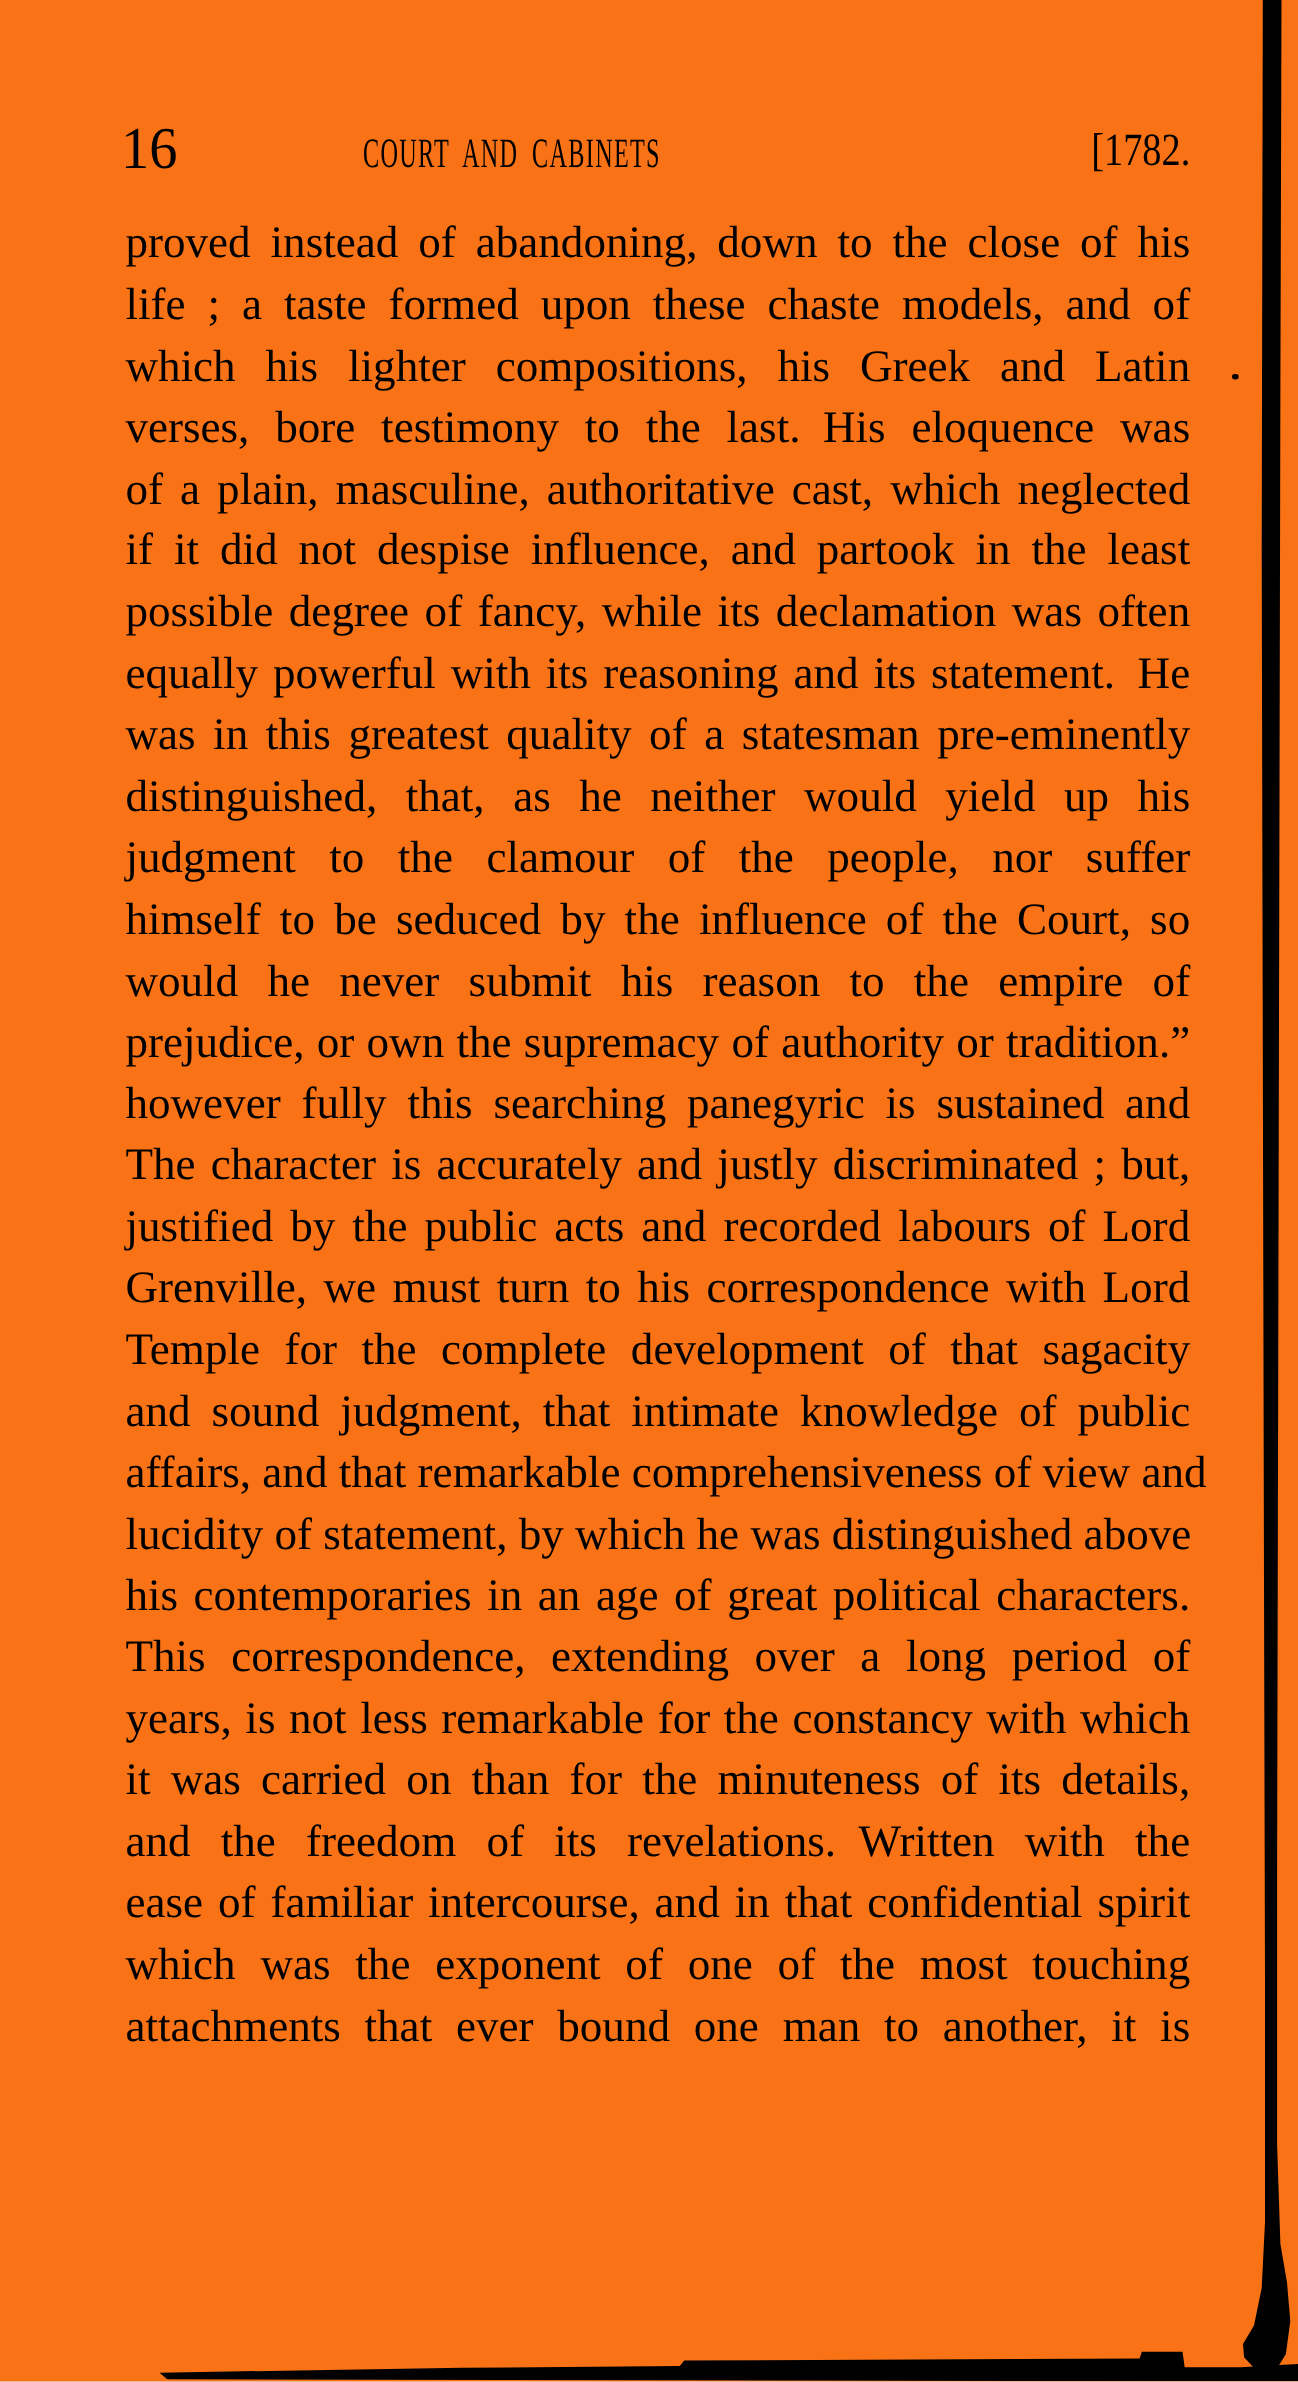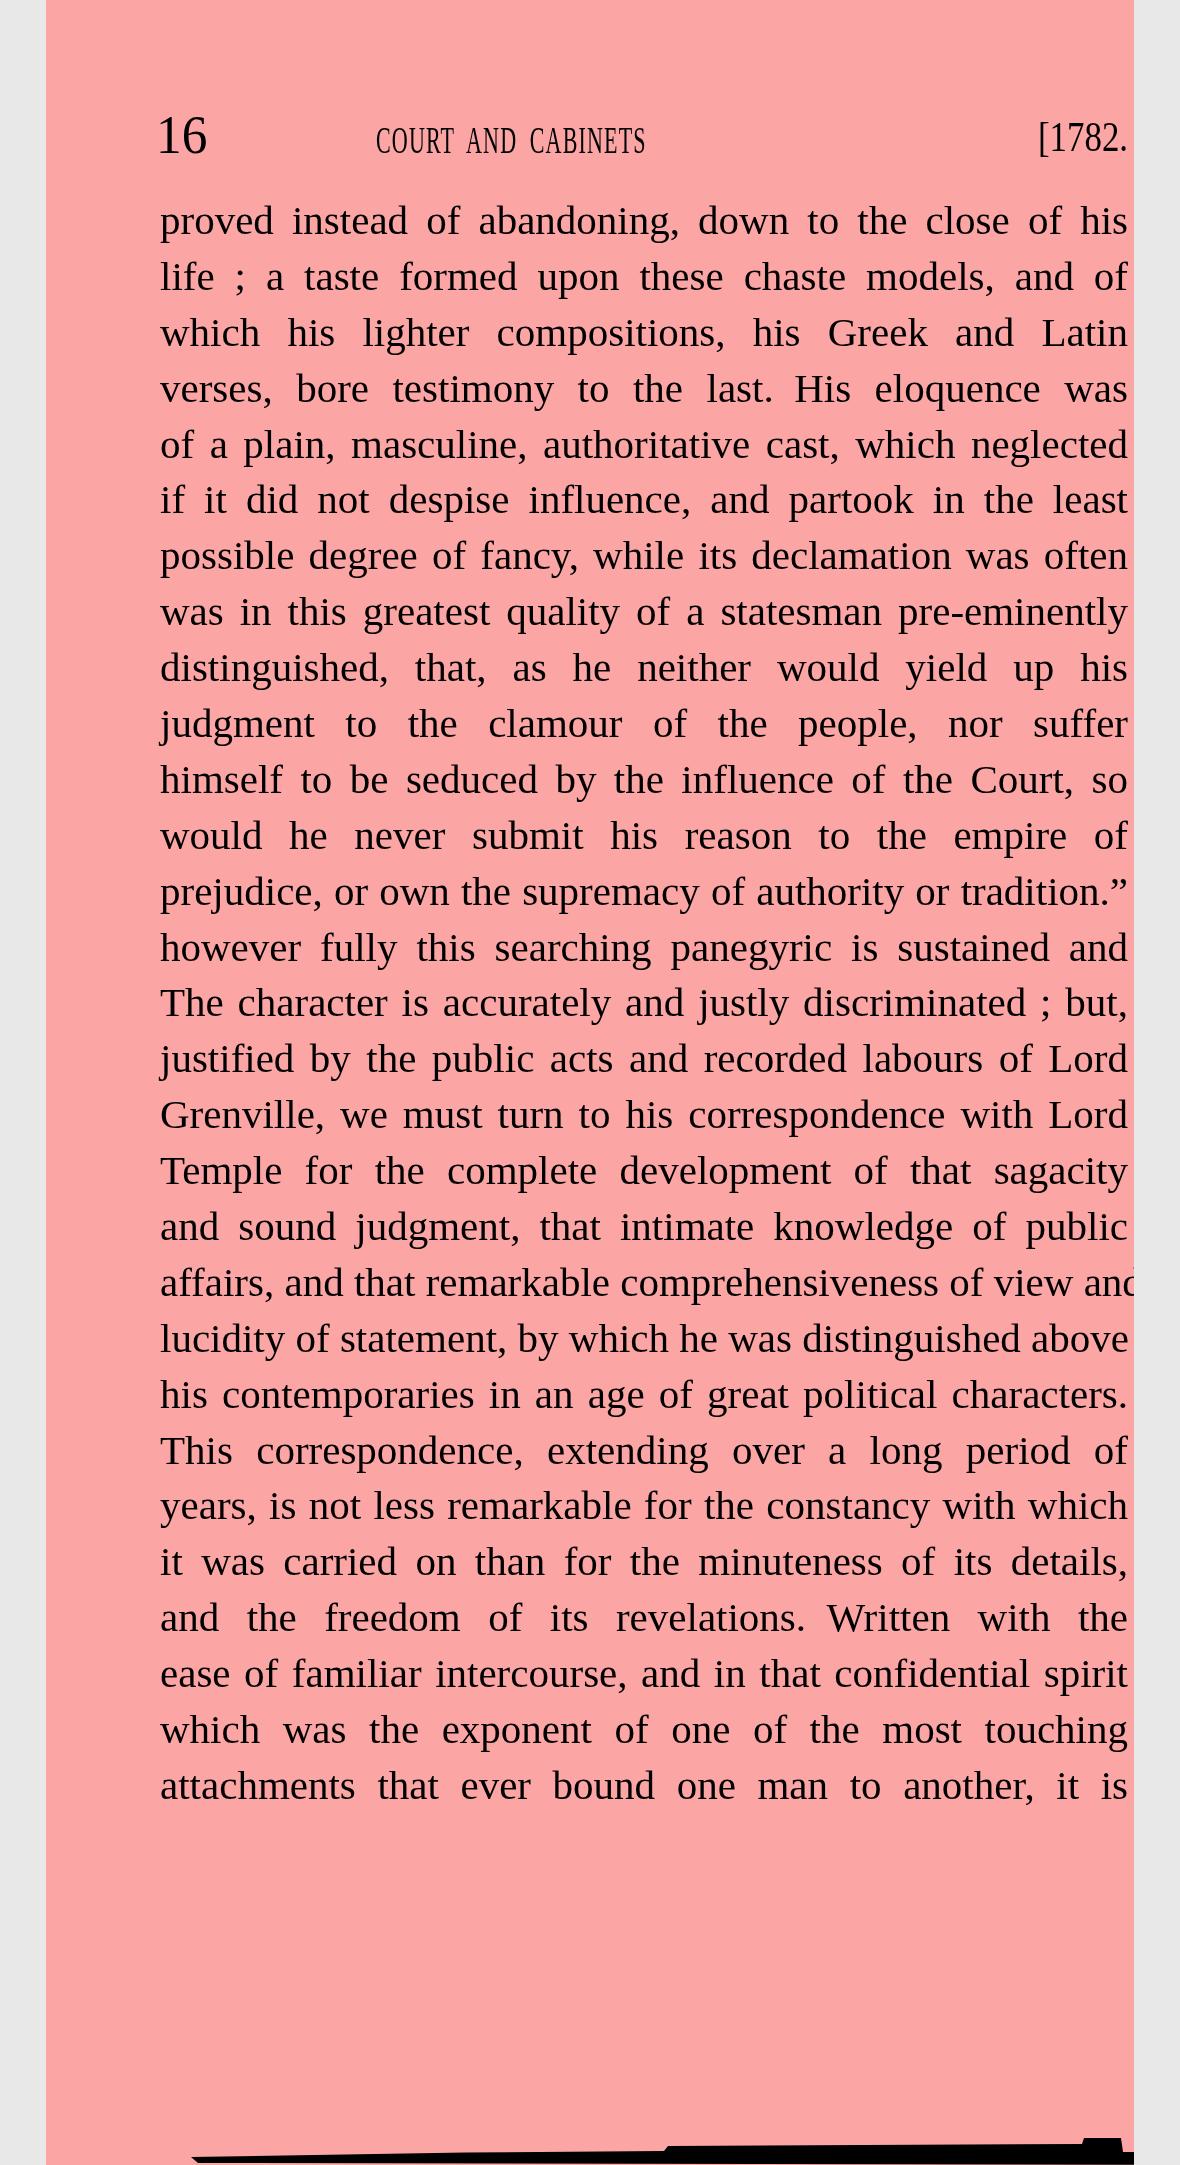--- a/index.html
+++ b/index.html
@@ -1,19 +1,19 @@
 <!DOCTYPE html>
 <html><head>
 <meta charset="utf-8">
 <style>
   html,body{margin:0;padding:0;background:#e8e8e8;}
   .page{
     position:relative;
-    width:1088px;height:2165px;
-    background:#fca5a5;
+    width:1180px;height:2165px;
+    background:#f97316;
     color:#000;
     font-family:"Liberation Serif","DejaVu Serif",serif;
     overflow:hidden;
     margin:0 auto;
   }
   
   .pagenum{
     position:absolute;left:110px;top:108px;
     font-size:54px;line-height:1;
     transform:scaleX(.95);transform-origin:0 0;
@@ -64,20 +64,21 @@
   </header>
 
   <main class="textblock">
       <div class="line">proved instead of abandoning, down to the close of his</div>
       <div class="line">life ; a taste formed upon these chaste models, and of</div>
       <div class="line">which his lighter compositions, his Greek and Latin</div>
       <div class="line">verses, bore testimony to the last. His eloquence was</div>
       <div class="line">of a plain, masculine, authoritative cast, which neglected</div>
       <div class="line">if it did not despise influence, and partook in the least</div>
       <div class="line">possible degree of fancy, while its declamation was often</div>
+      <div class="line">equally powerful with its reasoning and its statement. He</div>
       <div class="line">was in this greatest quality of a statesman pre-eminently</div>
       <div class="line">distinguished, that, as he neither would yield up his</div>
       <div class="line">judgment to the clamour of the people, nor suffer</div>
       <div class="line">himself to be seduced by the influence of the Court, so</div>
       <div class="line">would he never submit his reason to the empire of</div>
       <div class="line">prejudice, or own the supremacy of authority or tradition.”</div>
       <div class="line">however fully this searching panegyric is sustained and</div>
       <div class="line">The character is accurately and justly discriminated ; but,</div>
       <div class="line">justified by the public acts and recorded labours of Lord</div>
       <div class="line">Grenville, we must turn to his correspondence with Lord</div>

